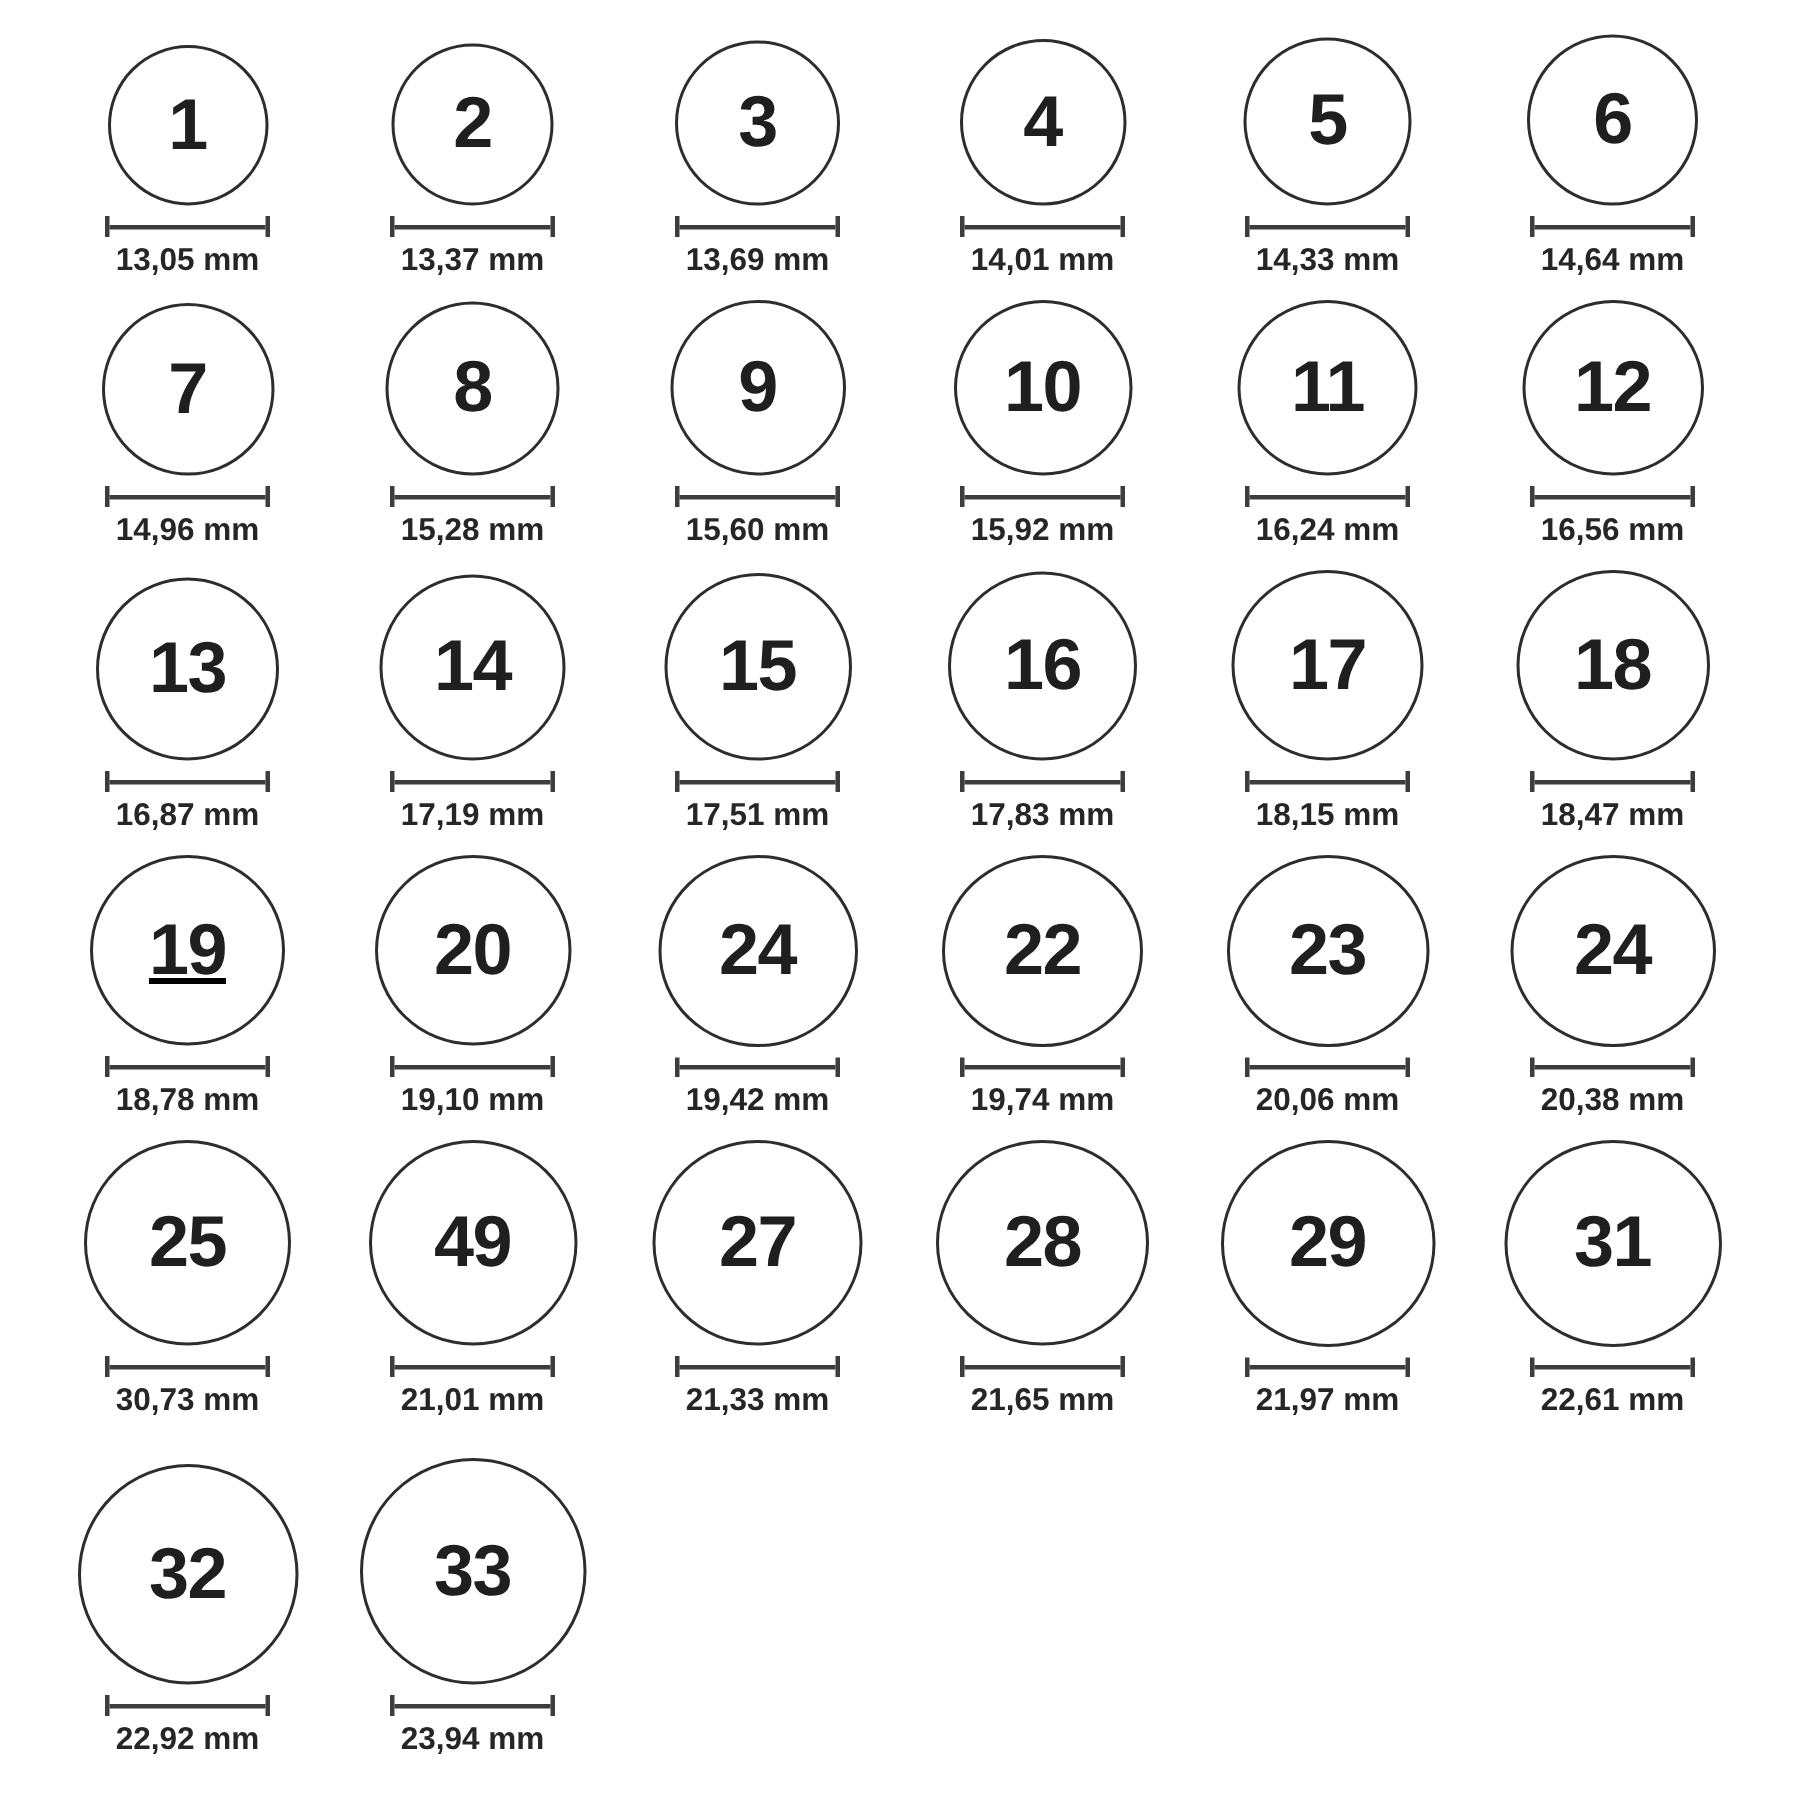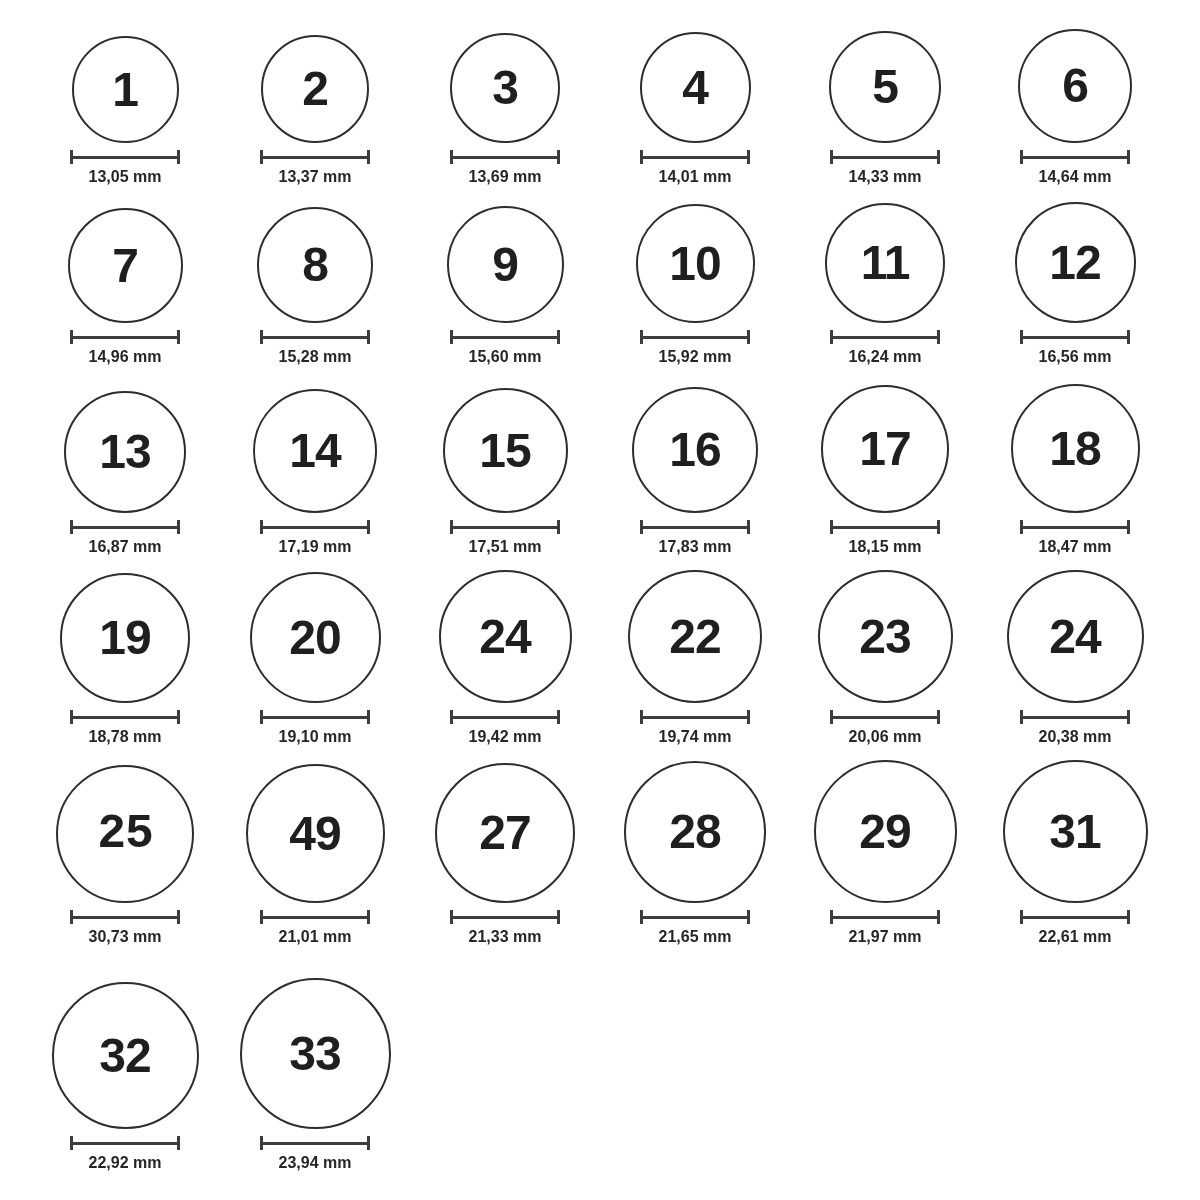--- a/index.html
+++ b/index.html
@@ -51,21 +51,21 @@
   }
   .dim {
     width: 104px;
     height: 14px;
     border-left: 3px solid #3d3d3d;
     border-right: 3px solid #3d3d3d;
     background: linear-gradient(#3d3d3d, #3d3d3d) center / 100% 3px no-repeat;
     margin-bottom: 4px;
   }
   .label {
-    font-size: 16px;
+    font-size: 21px;
     font-weight: bold;
     color: #262626;
     letter-spacing: 0px;
     white-space: nowrap;
   }
 </style>
 </head>
 <body>
 
 <div class="grid" id="grid">
@@ -207,21 +207,21 @@
 
   <div class="cell">
     <div class="circle" style="width: 129px; height: 129px;">
       <span class="num">18</span>
     </div>
     <div class="dim"></div>
     <div class="label">18,47 mm</div>
   </div>
 
   <div class="cell">
-    <div class="circle" style="width: 130px; height: 130px;">
+    <div class="circle" style="width: 130px; height: 130px; text-decoration: underline;">
       <span class="num">19</span>
     </div>
     <div class="dim"></div>
     <div class="label">18,78 mm</div>
   </div>
 
   <div class="cell">
     <div class="circle" style="width: 131px; height: 131px;">
       <span class="num">20</span>
     </div>
@@ -255,21 +255,21 @@
 
   <div class="cell">
     <div class="circle" style="width: 137px; height: 137px;">
       <span class="num">24</span>
     </div>
     <div class="dim"></div>
     <div class="label">20,38 mm</div>
   </div>
 
   <div class="cell">
-    <div class="circle" style="width: 138px; height: 138px; font-family: Liberation Mono, monospace;">
+    <div class="circle" style="width: 138px; height: 138px;">
       <span class="num">25</span>
     </div>
     <div class="dim"></div>
     <div class="label">30,73 mm</div>
   </div>
 
   <div class="cell">
     <div class="circle" style="width: 139px; height: 139px;">
       <span class="num">49</span>
     </div>

